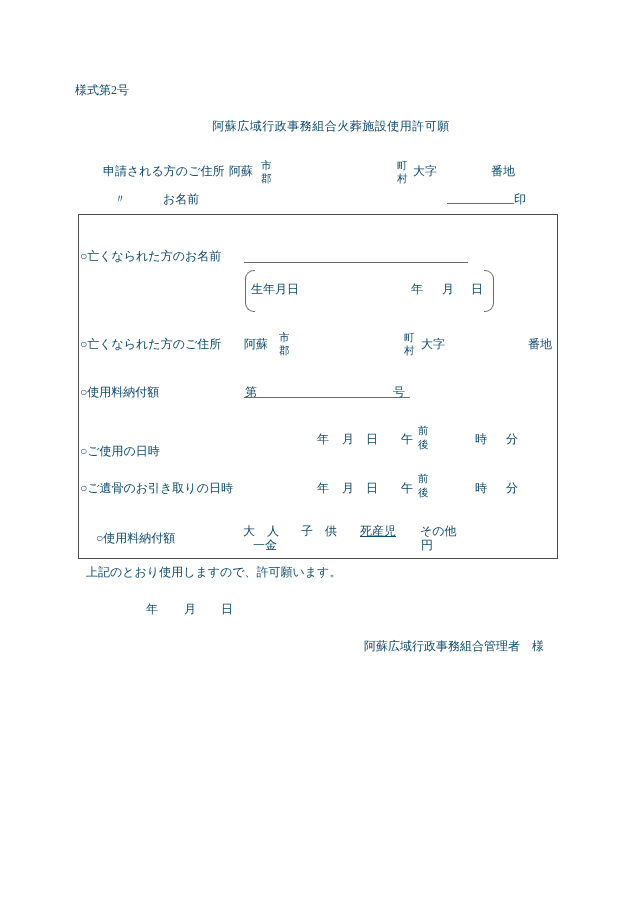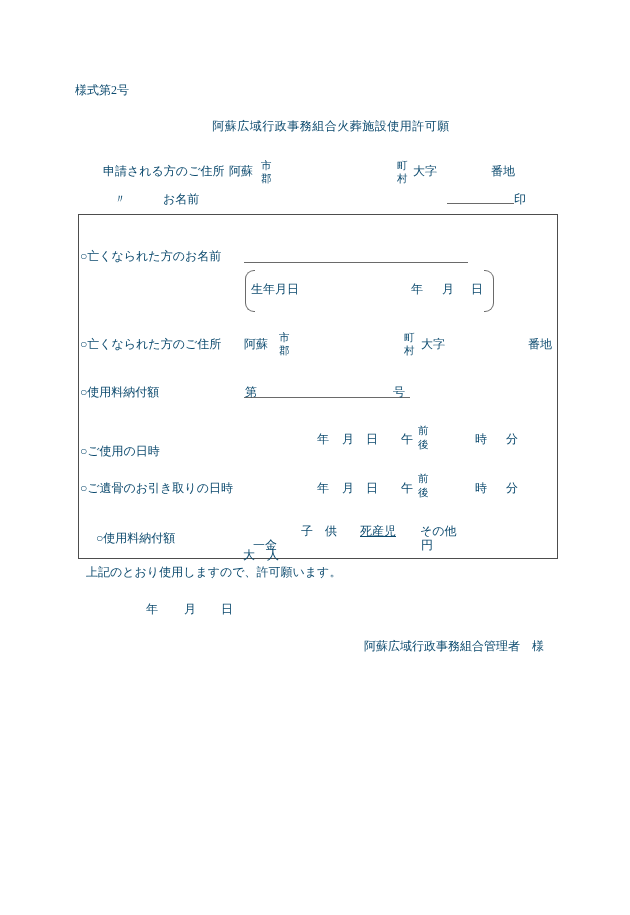--- a/index.html
+++ b/index.html
@@ -117,21 +117,21 @@
   <span class="t" style="left:366px; top:481px;">日</span>
   <span class="t" style="left:401px; top:481px;">午</span>
   <span class="t stack14" style="left:418px; top:472px;">
       <span class="sl">前</span>
       <span class="sl">後</span>
     </span>
   <span class="t" style="left:475px; top:481px;">時</span>
   <span class="t" style="left:506px; top:481px;">分</span>
 
   <span class="t" style="left:96px; top:531px;">○使用料納付額</span>
-  <span class="t" style="left:243px; top:524px;margin-top:24px;">大　人</span>
+  <span class="t" style="left:243px; top:524px;">大　人</span>
   <span class="t" style="left:301px; top:524px;">子　供</span>
   <span class="t" style="left:360px; top:524px;text-decoration:underline;">死産児</span>
   <span class="t" style="left:420px; top:524px;">その他</span>
   <span class="t" style="left:253px; top:538px;">一金</span>
   <span class="t" style="left:421px; top:538px;">円</span>
 
   <span class="t" style="left:86px; top:565px;">上記のとおり使用しますので、許可願います。</span>
   <span class="t" style="left:146px; top:602px;">年</span>
   <span class="t" style="left:184px; top:602px;">月</span>
   <span class="t" style="left:221px; top:602px;">日</span>

